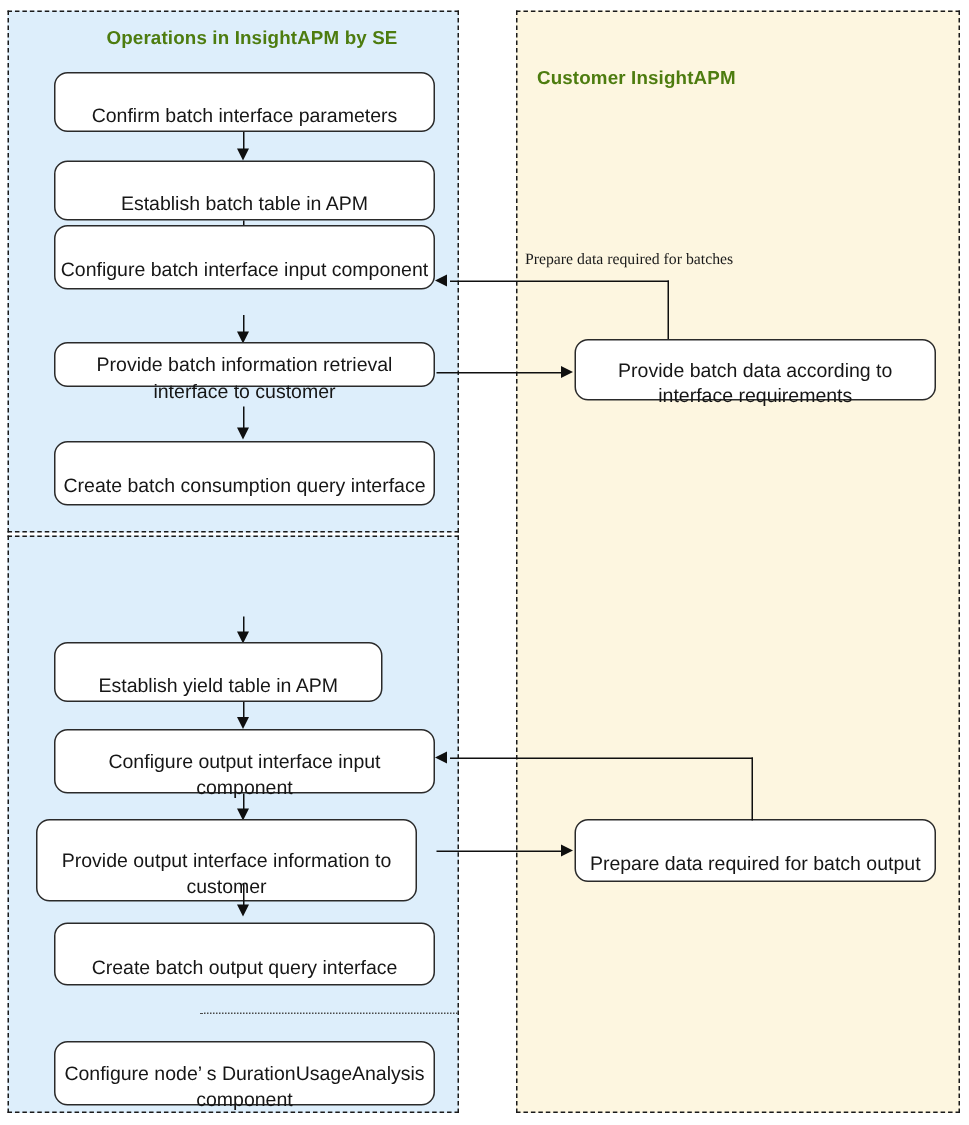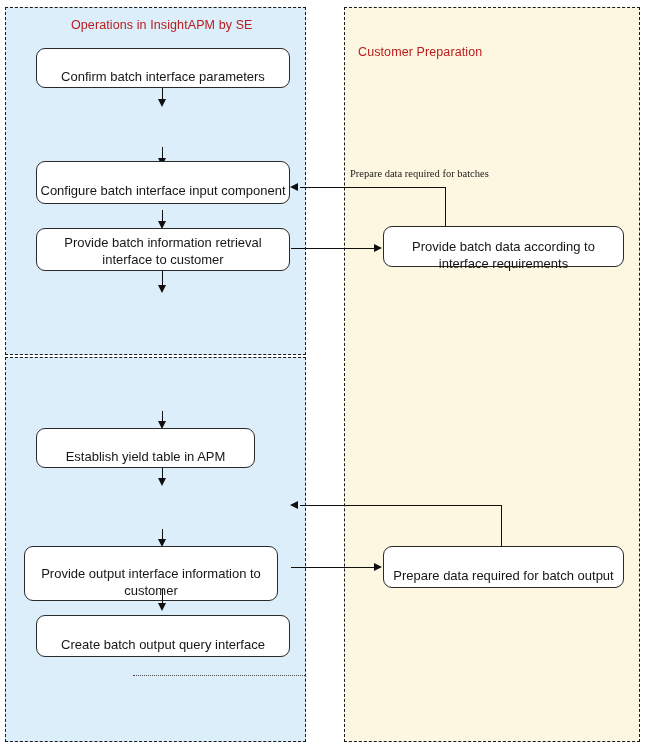--- a/index.html
+++ b/index.html
@@ -28,22 +28,22 @@
     border: 1.5px dashed #1a1a1a;
   }
   .lane-right {
     background: #fdf6e0;
     border: 1.5px dashed #1a1a1a;
   }
 
   .lane-title {
     position: absolute;
     font-size: 12.5px;
-    font-weight: normal;
-    color: #b91c1c;
+    font-weight: bold;
+    color: #4d7c0f;
     white-space: nowrap;
     letter-spacing: 0.1px;
   }
 
   
   .node {
     position: absolute;
     box-sizing: border-box;
     background: #ffffff;
     border: 1.4px solid #2a2a2a;
@@ -119,73 +119,85 @@
 
   <div class="lane-title" style="left:71px; top:18px;">Operations in InsightAPM by SE</div>
 
   <div class="node" style="left:36px; top:48px; width:254px; height:40px;">
     <span>Confirm batch interface parameters</span>
   </div>
 
   <div class="conn conn-v" style="left:162px; top:88px; height:12px;"></div>
   <div class="arrow arrow-down" style="left:158px; top:99px;"></div>
 
+  <div class="node" style="left:36px; top:107px; width:254px; height:40px;">
+    <span>Establish batch table in APM</span>
+  </div>
 
   <div class="conn conn-v" style="left:162px; top:147px; height:12px;"></div>
   <div class="arrow arrow-down" style="left:158px; top:158px;"></div>
 
-  <div class="node" style="left:36px; top:161px; width:254px; height:43px;">
+  <div class="node" style="left:36px; top:150px; width:254px; height:43px;">
     <span>Configure batch interface input component</span>
   </div>
 
   <div class="conn conn-v" style="left:162px; top:210px; height:14px;"></div>
   <div class="arrow arrow-down" style="left:158px; top:221px;"></div>
 
-  <div class="node" style="left:36px; top:228px; width:254px; height:43px;align-items:flex-end;">
+  <div class="node" style="left:36px; top:228px; width:254px; height:30px;">
     <span>Provide batch information retrieval interface to customer</span>
   </div>
 
   <div class="conn conn-v" style="left:162px; top:271px; height:17px;"></div>
   <div class="arrow arrow-down" style="left:158px; top:285px;"></div>
 
+  <div class="node" style="left:36px; top:294px; width:254px; height:43px;">
+    <span>Create batch consumption query interface</span>
+  </div>
 
   <div class="lane lane-left" style="left:5px; top:357px; width:301px; height:385px;"></div>
 
 
   <div class="conn conn-v" style="left:162px; top:411px; height:11px;"></div>
   <div class="arrow arrow-down" style="left:158px; top:421px;"></div>
 
   <div class="node" style="left:36px; top:428px; width:219px; height:40px;">
     <span>Establish yield table in APM</span>
   </div>
 
   <div class="conn conn-v" style="left:162px; top:468px; height:11px;"></div>
   <div class="arrow arrow-down" style="left:158px; top:478px;"></div>
 
+  <div class="node" style="left:36px; top:486px; width:254px; height:43px;">
+    <span>Configure output interface input component</span>
+  </div>
 
   <div class="conn conn-v" style="left:162px; top:529px; height:13px;"></div>
   <div class="arrow arrow-down" style="left:158px; top:539px;"></div>
 
   <div class="node" style="left:24px; top:546px; width:254px; height:55px;">
     <span>Provide output interface information to customer</span>
   </div>
 
   <div class="conn conn-v" style="left:162px; top:589px; height:17px;"></div>
   <div class="arrow arrow-down" style="left:158px; top:603px;"></div>
 
   <div class="node" style="left:36px; top:615px; width:254px; height:42px;">
     <span>Create batch output query interface</span>
   </div>
 
   <div class="sep" style="left:133px; top:675px; width:172px;"></div>
 
+  <div class="node" style="left:36px; top:694px; width:254px; height:43px;">
+    <span>Configure node’ s DurationUsageAnalysis component</span>
+  </div>
 
   <div class="lane lane-right" style="left:344px; top:7px; width:296px; height:735px;"></div>
 
-  <div class="lane-title" style="left:358px; top:45px;">Customer Preparation</div>
+  <div class="lane-title" style="left:358px; top:45px;">Customer InsightAPM</div>
 
   <div class="node" style="left:383px; top:226px; width:241px; height:41px;">
     <span>Provide batch data according to interface requirements</span>
   </div>
 
   <div class="node" style="left:383px; top:546px; width:241px; height:42px;">
     <span>Prepare data required for batch output</span>
   </div>
 
   <div class="conn conn-h" style="left:291px; top:248px; width:84px;"></div>

